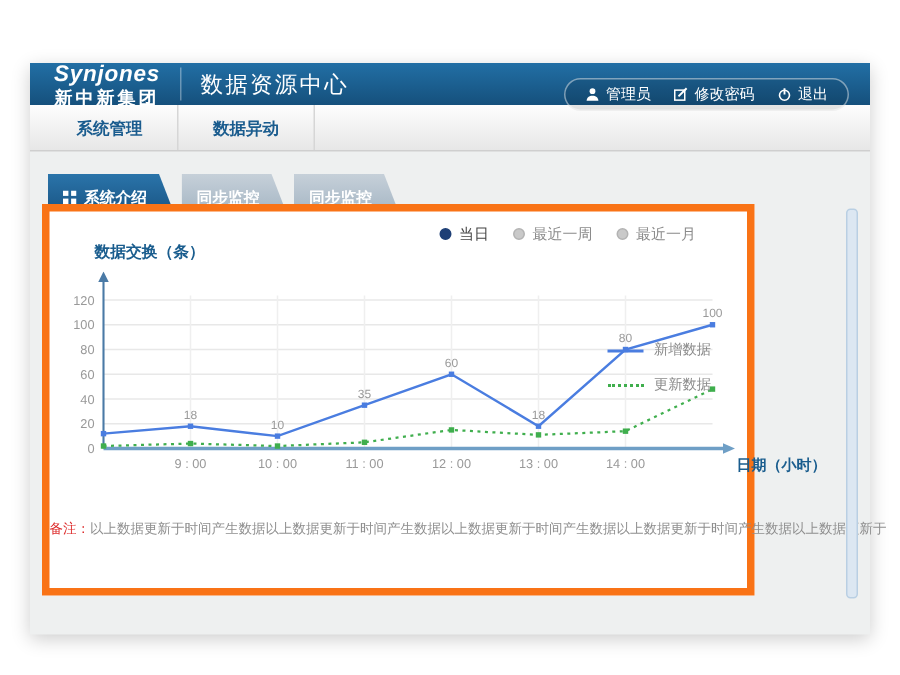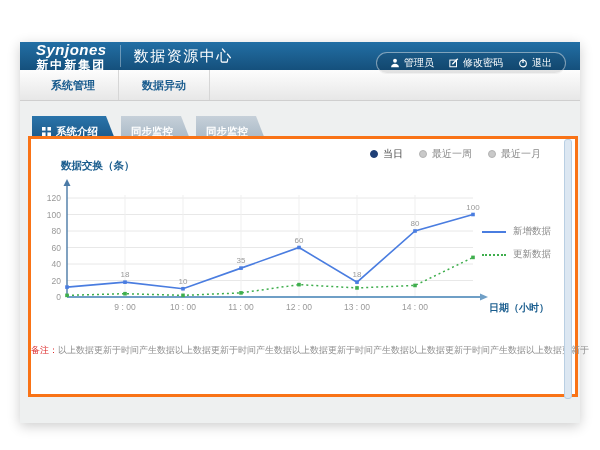--- a/index.html
+++ b/index.html
@@ -31,21 +31,21 @@
   .content{position:relative;height:310px;}
   .tabs{position:absolute;top:15px;left:12px;display:flex;gap:3px;}
   .tab{
     height:31px;display:flex;align-items:center;gap:5px;padding:0 20px 0 10px;
     font-size:10.5px;font-weight:bold;color:#fff;cursor:pointer;
     clip-path:polygon(0 0, calc(100% - 12px) 0, 100% 100%, 0 100%);
   }
   .tab.active{background:linear-gradient(#2a74aa,#174f7d);}
   .tab.inactive{background:linear-gradient(#c6d0d9,#9fb1c0);}
   .tab-icon svg{display:block;}
-  .card{position:absolute;top:35px;left:8px;width:550px;height:261px;background:#ffffff;border:3px solid #f97316;box-sizing:border-box;}
+  .card{position:absolute;top:35px;left:8px;width:475px;height:261px;background:#ffffff;border:5px solid #f97316;box-sizing:border-box;}
   .scrollbar{position:absolute;right:8px;top:38px;width:6px;height:258px;background:#dce7f2;border:1px solid #b9cfe3;border-radius:3px;cursor:pointer;}
   
   .radios{position:absolute;top:8px;right:34px;display:flex;gap:16px;}
   .radio-opt{display:flex;align-items:center;gap:5px;font-size:10px;color:#8b8b8b;cursor:pointer;}
   .radio-dot{width:8px;height:8px;border-radius:50%;background:#c9c9c9;border:1px solid #b3b3b3;box-sizing:border-box;}
   .radio-opt.sel .radio-dot{background:#1e3f76;border-color:#1e3f76;}
   .radio-opt.sel{color:#444;}
   
   .y-title{position:absolute;top:20px;left:30px;font-size:10.5px;font-weight:bold;color:#1a5d8e;}
   .chart-svg{position:absolute;top:40px;left:14px;}

